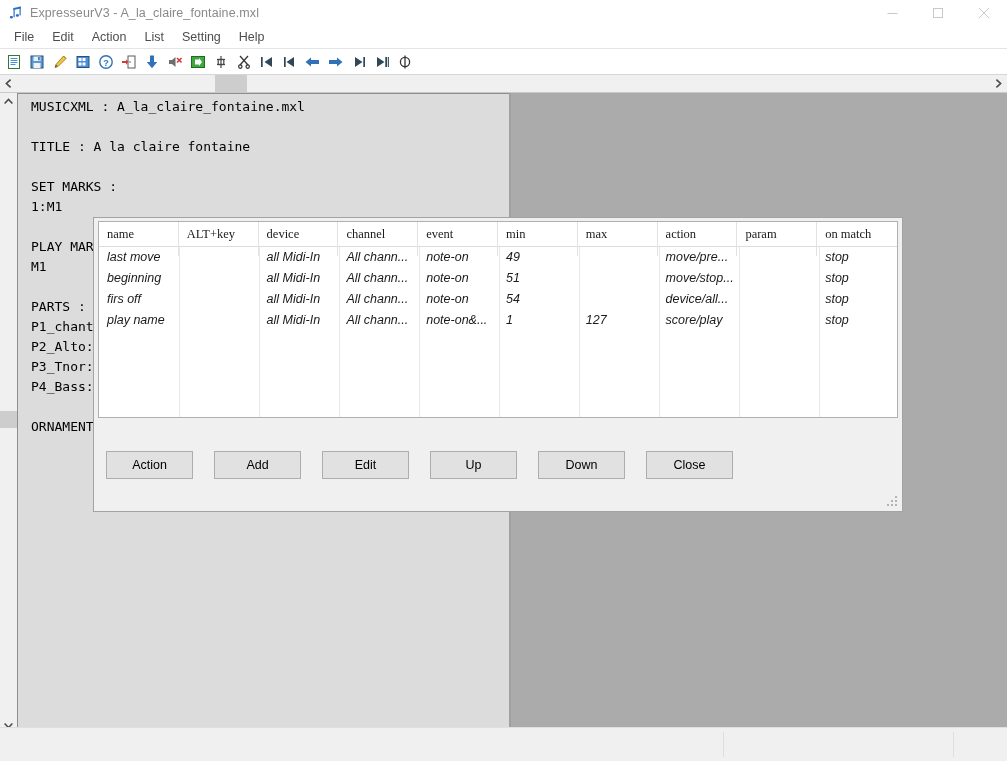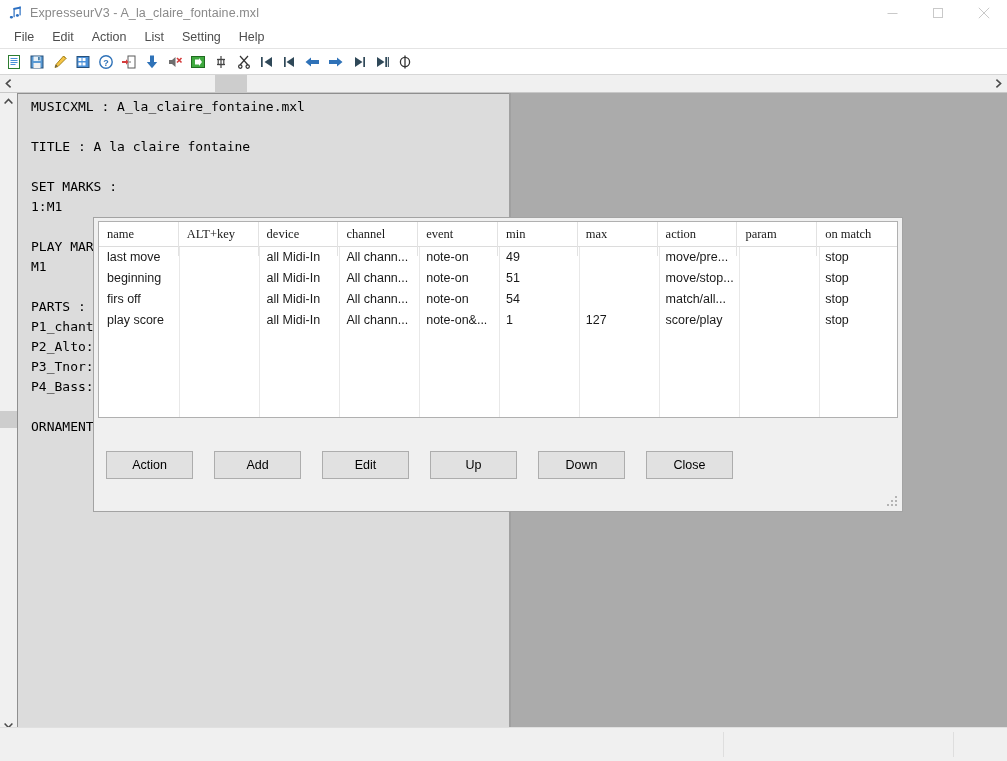--- a/index.html
+++ b/index.html
@@ -286,20 +286,21 @@
     height: 21px;
   }
   .lv-td {
     font-size: 12.5px;
     color: #1a1a1a;
     padding: 3px 0 0 8px;
     box-sizing: border-box;
     height: 21px;
     white-space: nowrap;
     overflow: hidden;
+    font-style: italic;
   }
   .lv-colgrid {
     position: absolute;
     left: 0; top: 25px; right: 0; bottom: 0;
     pointer-events: none;
   }
   .lv-vline {
     position: absolute;
     top: 0;
     bottom: 0;
@@ -661,27 +662,27 @@
             </div>
 
             <div class="lv-row">
               <div class="lv-td" style="width:80px">firs off</div>
               <div class="lv-td" style="width:80px"></div>
               <div class="lv-td" style="width:80px">all Midi-In</div>
               <div class="lv-td" style="width:80px">All chann...</div>
               <div class="lv-td" style="width:80px">note-on</div>
               <div class="lv-td" style="width:80px">54</div>
               <div class="lv-td" style="width:80px"></div>
-              <div class="lv-td" style="width:80px">match/all...</div>
+              <div class="lv-td" style="width:80px">device/all...</div>
               <div class="lv-td" style="width:80px"></div>
               <div class="lv-td" style="width:80px">stop</div>
             </div>
 
             <div class="lv-row">
-              <div class="lv-td" style="width:80px">play score</div>
+              <div class="lv-td" style="width:80px">play name</div>
               <div class="lv-td" style="width:80px"></div>
               <div class="lv-td" style="width:80px">all Midi-In</div>
               <div class="lv-td" style="width:80px">All chann...</div>
               <div class="lv-td" style="width:80px">note-on&amp;...</div>
               <div class="lv-td" style="width:80px">1</div>
               <div class="lv-td" style="width:80px">127</div>
               <div class="lv-td" style="width:80px">score/play</div>
               <div class="lv-td" style="width:80px"></div>
               <div class="lv-td" style="width:80px">stop</div>
             </div>

